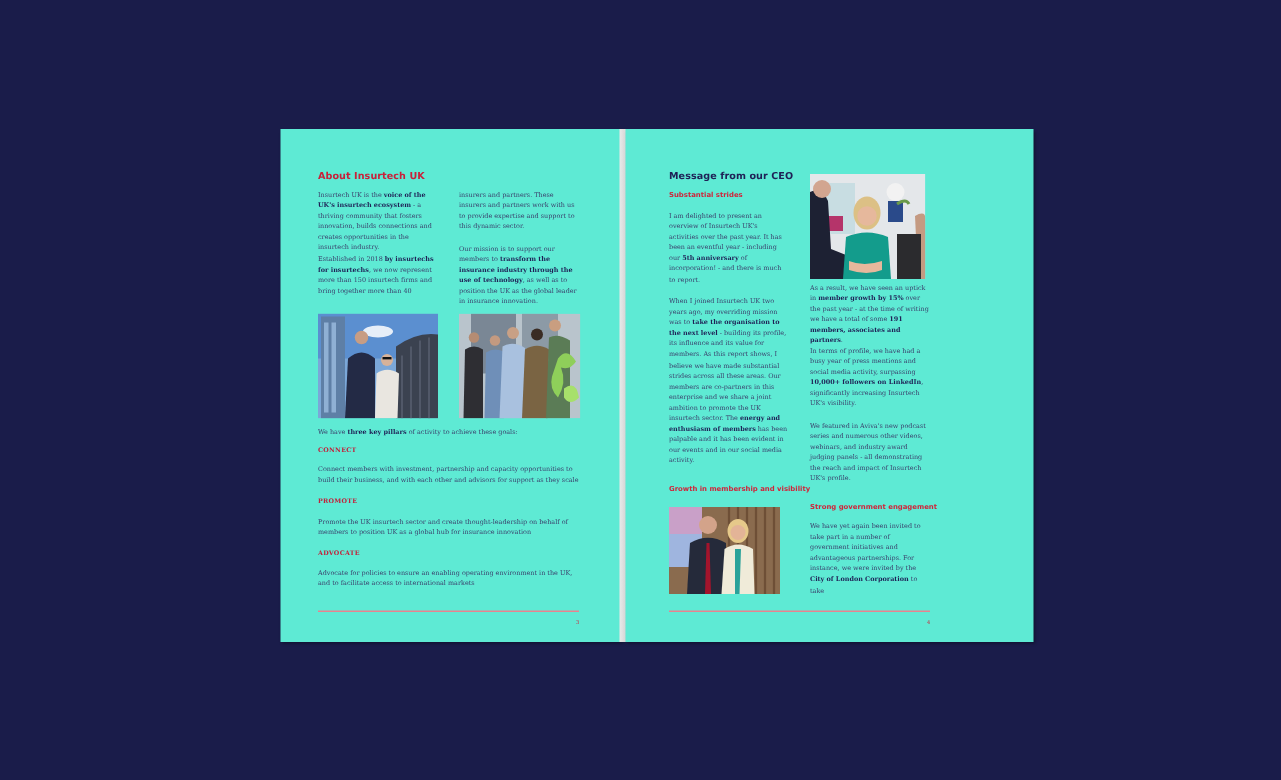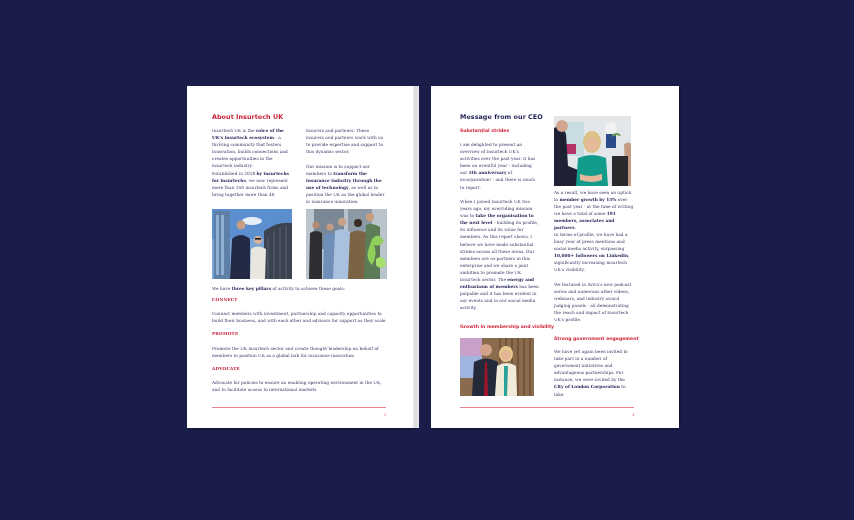--- a/index.html
+++ b/index.html
@@ -6,26 +6,26 @@
   body {
     width:854px; height:520px; overflow:hidden;
     background:#1a1c4a;
     font-family:"DejaVu Serif", serif;
     position:relative;
   }
   .spread {
     position:absolute; left:187px; top:86px; width:458px; height:342px;
   }
   .page {
-    position:absolute; top:0; height:342px; background:#ffffff;
+    position:absolute; top:0; height:342px; background:#5eead4;
     box-shadow: 1px 1px 2px rgba(0,0,0,0.35);
     overflow:hidden;
   }
   .page.left { left:0; width:228px; }
-  .page.right { left:244px; width:248px; }
+  .page.right { left:230px; width:272px; }
   .spine {
     position:absolute; left:226px; top:0; width:6px; height:342px;
     background:linear-gradient(to right,#e9e9e9,#dcdcdc,#e9e9e9);
   }
   .title {
     position:absolute; font-family:"DejaVu Sans", sans-serif; font-weight:bold;
     font-size:6.4px; letter-spacing:0.05px;
   }
   .sub {
     position:absolute; font-family:"DejaVu Sans", sans-serif; font-weight:bold;

